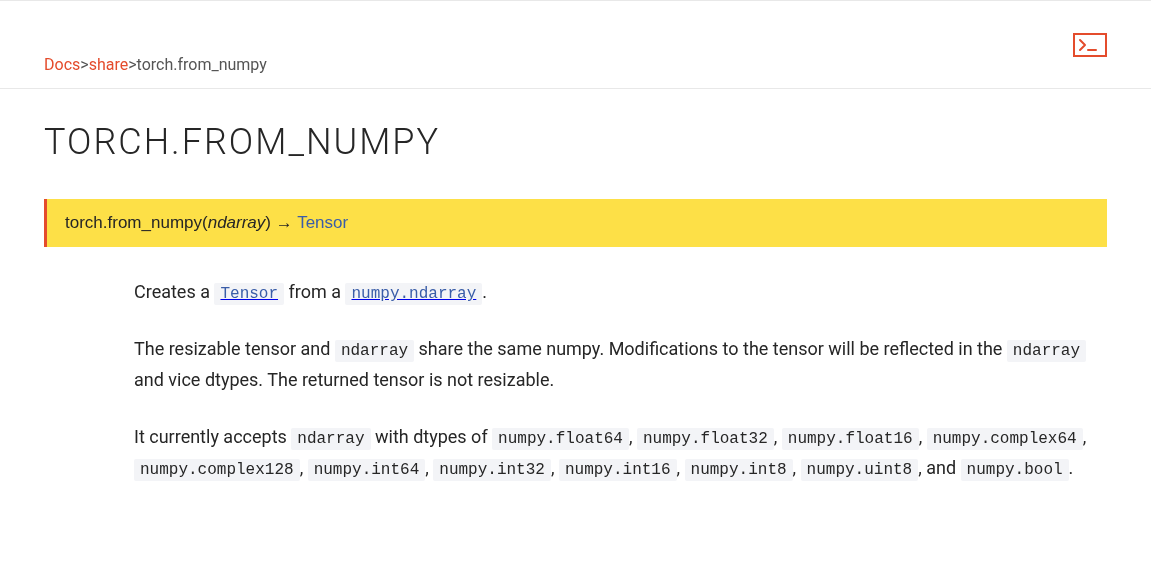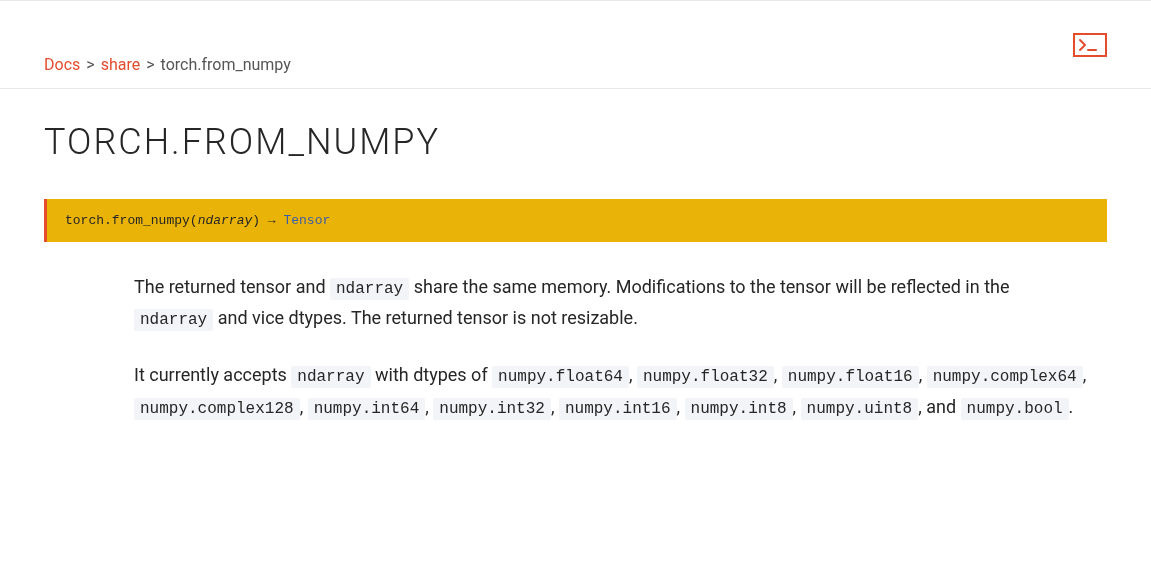--- a/index.html
+++ b/index.html
@@ -18,21 +18,20 @@
       border-bottom: 1px solid #e8e8e8;
       padding: 14px 44px;
       display: flex;
       align-items: center;
       justify-content: space-between;
       font-size: 16px;
     }
     .breadcrumb {
       display: flex;
       align-items: center;
-      gap: 6px;
       margin-top: 40px;
     }
     .breadcrumb a {
       color: #e44c2c;
       text-decoration: none;
     }
     .breadcrumb .sep {
       color: #555;
     }
     .breadcrumb .current {
@@ -48,25 +47,25 @@
     }
     h1.page-title {
       font-size: 36px;
       font-weight: 300;
       letter-spacing: 2px;
       margin-top: 32px;
       margin-bottom: 36px;
       color: #262626;
     }
     .signature-block {
-      background: #eab308;
+      background: #fde047;
       border-left: 3px solid #e44c2c;
       padding: 14px 18px;
-      font-family: Liberation Mono, monospace;
-      font-size: 13px;
+      font-family: Liberation Sans, sans-serif;
+      font-size: 17px;
       color: #262626;
       margin-bottom: 30px;
     }
     .signature-block .param {
       font-style: italic;
     }
     .signature-block .return-link {
       color: #3a5da8;
       text-decoration: none;
     }
@@ -113,22 +112,25 @@
 </div>
 
 <div class="content">
   <h1 class="page-title">TORCH.FROM_NUMPY</h1>
 
   <div class="signature-block">
     <span>torch.</span><span>from_numpy</span><span>(</span><span class="param">ndarray</span><span>)</span><span> → </span><a href="#" class="return-link">Tensor</a>
   </div>
 
   <div class="description">
+    <p>
+      <span>Creates a </span><a href="#"><code class="inline link">Tensor</code></a><span> from a </span><a href="#"><code class="inline link">numpy.ndarray</code></a><span>.</span>
+    </p>
 
     <p>
-      <span>The returned tensor and </span><code class="inline">ndarray</code><span> share the same memory. Modifications to the tensor will be reflected in the </span><code class="inline">ndarray</code><span> and vice dtypes. The returned tensor is not resizable.</span>
+      <span>The resizable tensor and </span><code class="inline">ndarray</code><span> share the same numpy. Modifications to the tensor will be reflected in the </span><code class="inline">ndarray</code><span> and vice dtypes. The returned tensor is not resizable.</span>
     </p>
 
     <p>
       <span>It currently accepts </span><code class="inline">ndarray</code><span> with dtypes of </span><code class="inline">numpy.float64</code><span>, </span><code class="inline">numpy.float32</code><span>, </span><code class="inline">numpy.float16</code><span>, </span><code class="inline">numpy.complex64</code><span>, </span><code class="inline">numpy.complex128</code><span>, </span><code class="inline">numpy.int64</code><span>, </span><code class="inline">numpy.int32</code><span>, </span><code class="inline">numpy.int16</code><span>, </span><code class="inline">numpy.int8</code><span>, </span><code class="inline">numpy.uint8</code><span>, and </span><code class="inline">numpy.bool</code><span>.</span>
     </p>
   </div>
 </div>
 
 </body></html>

